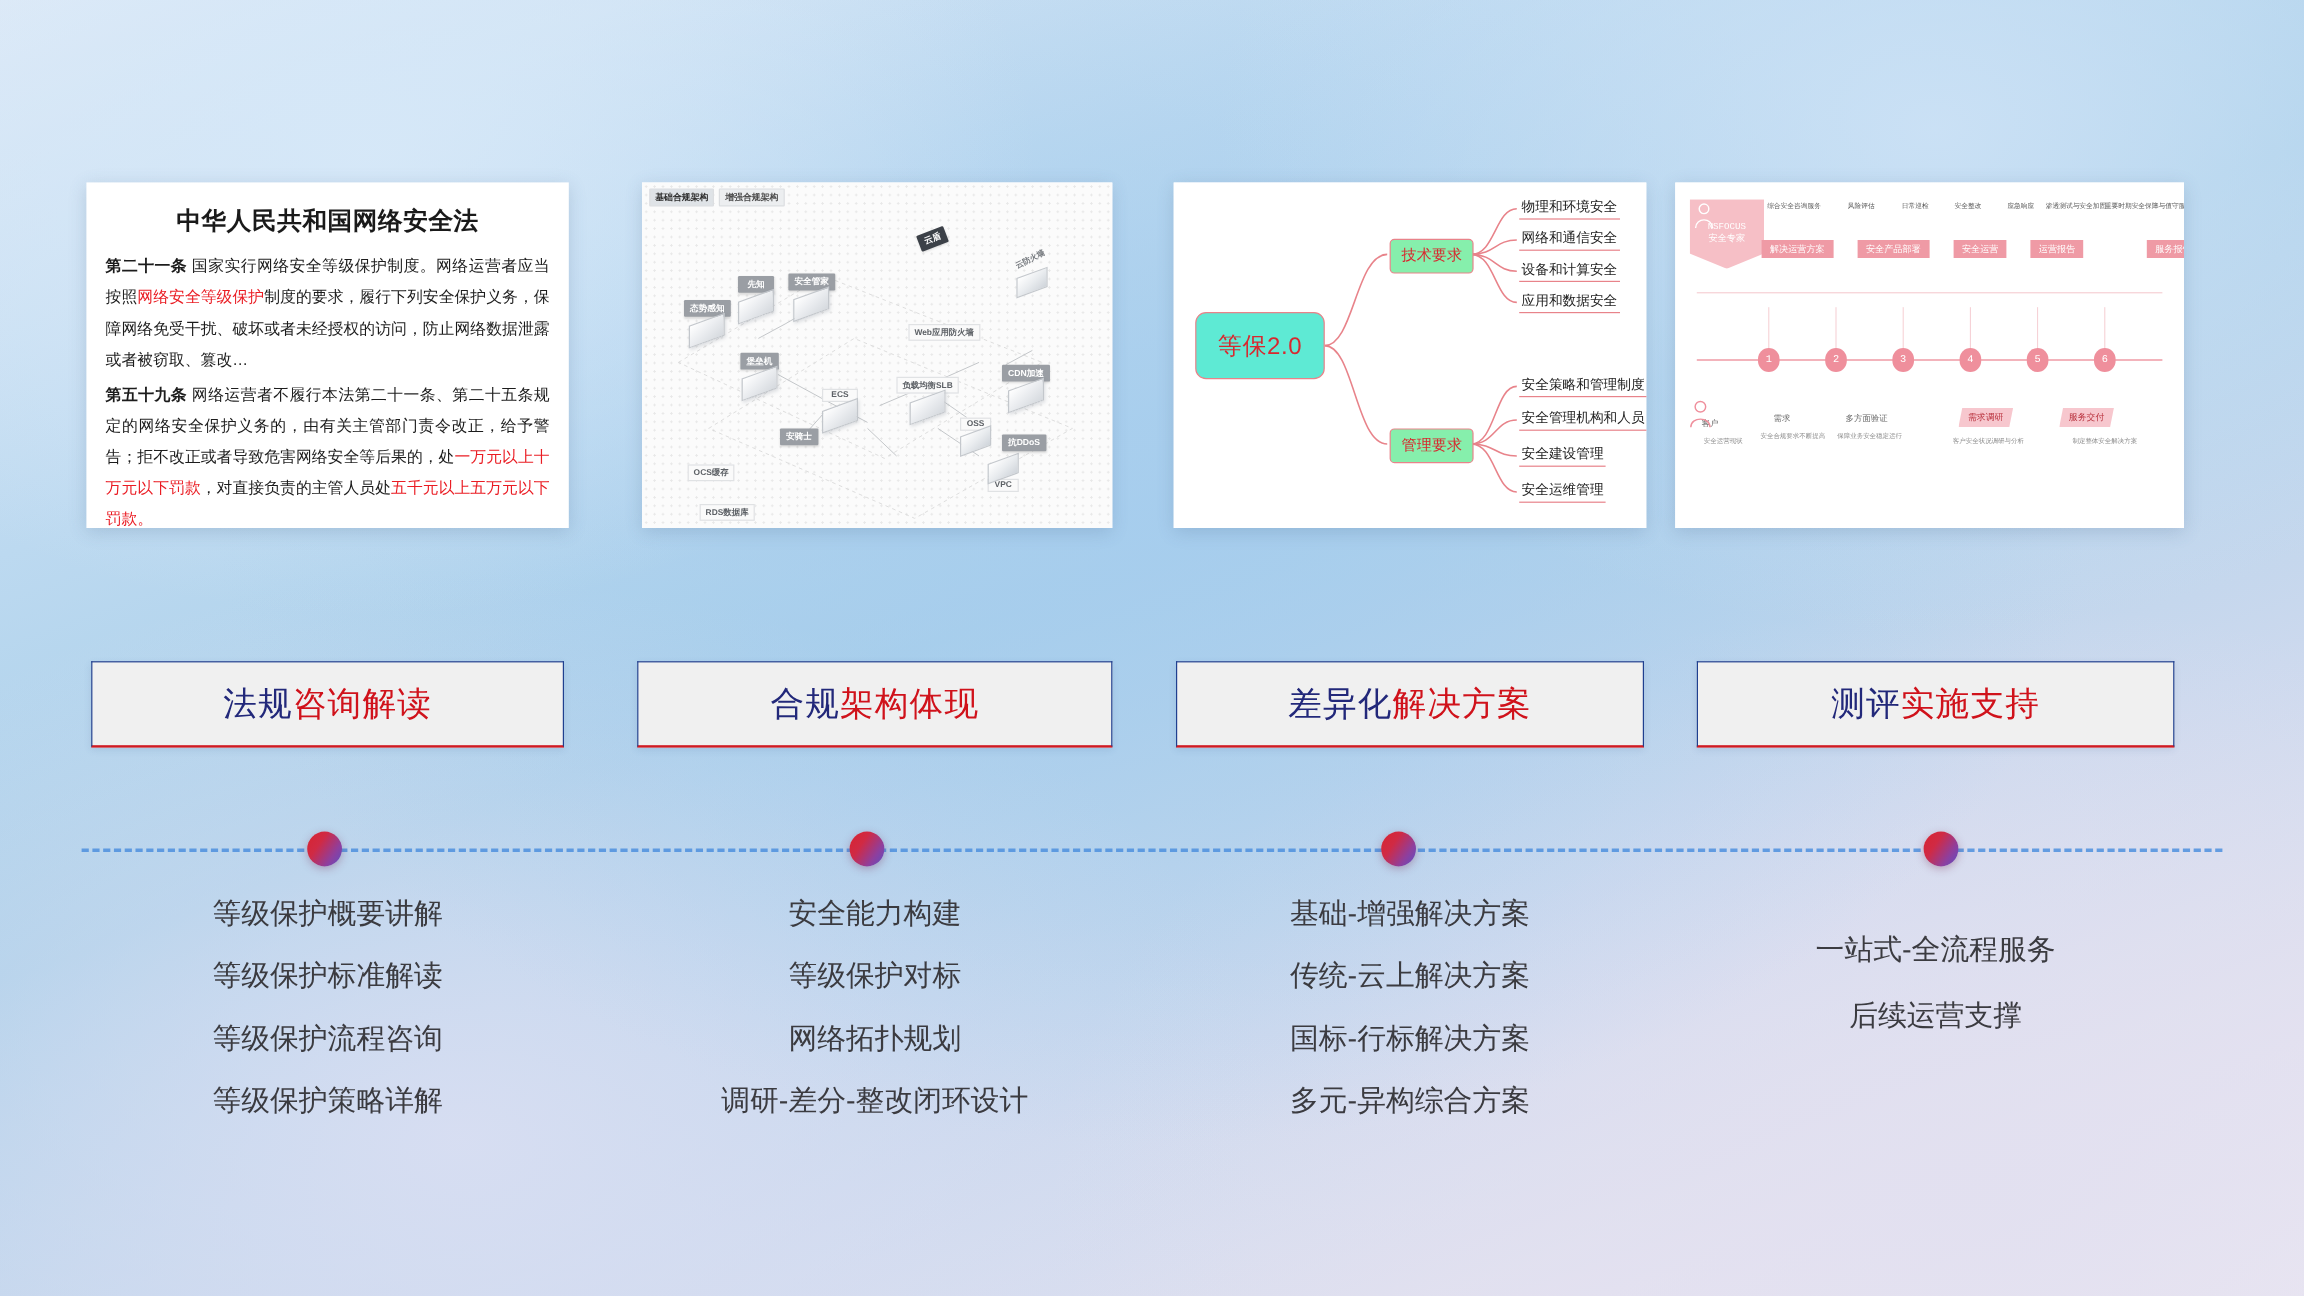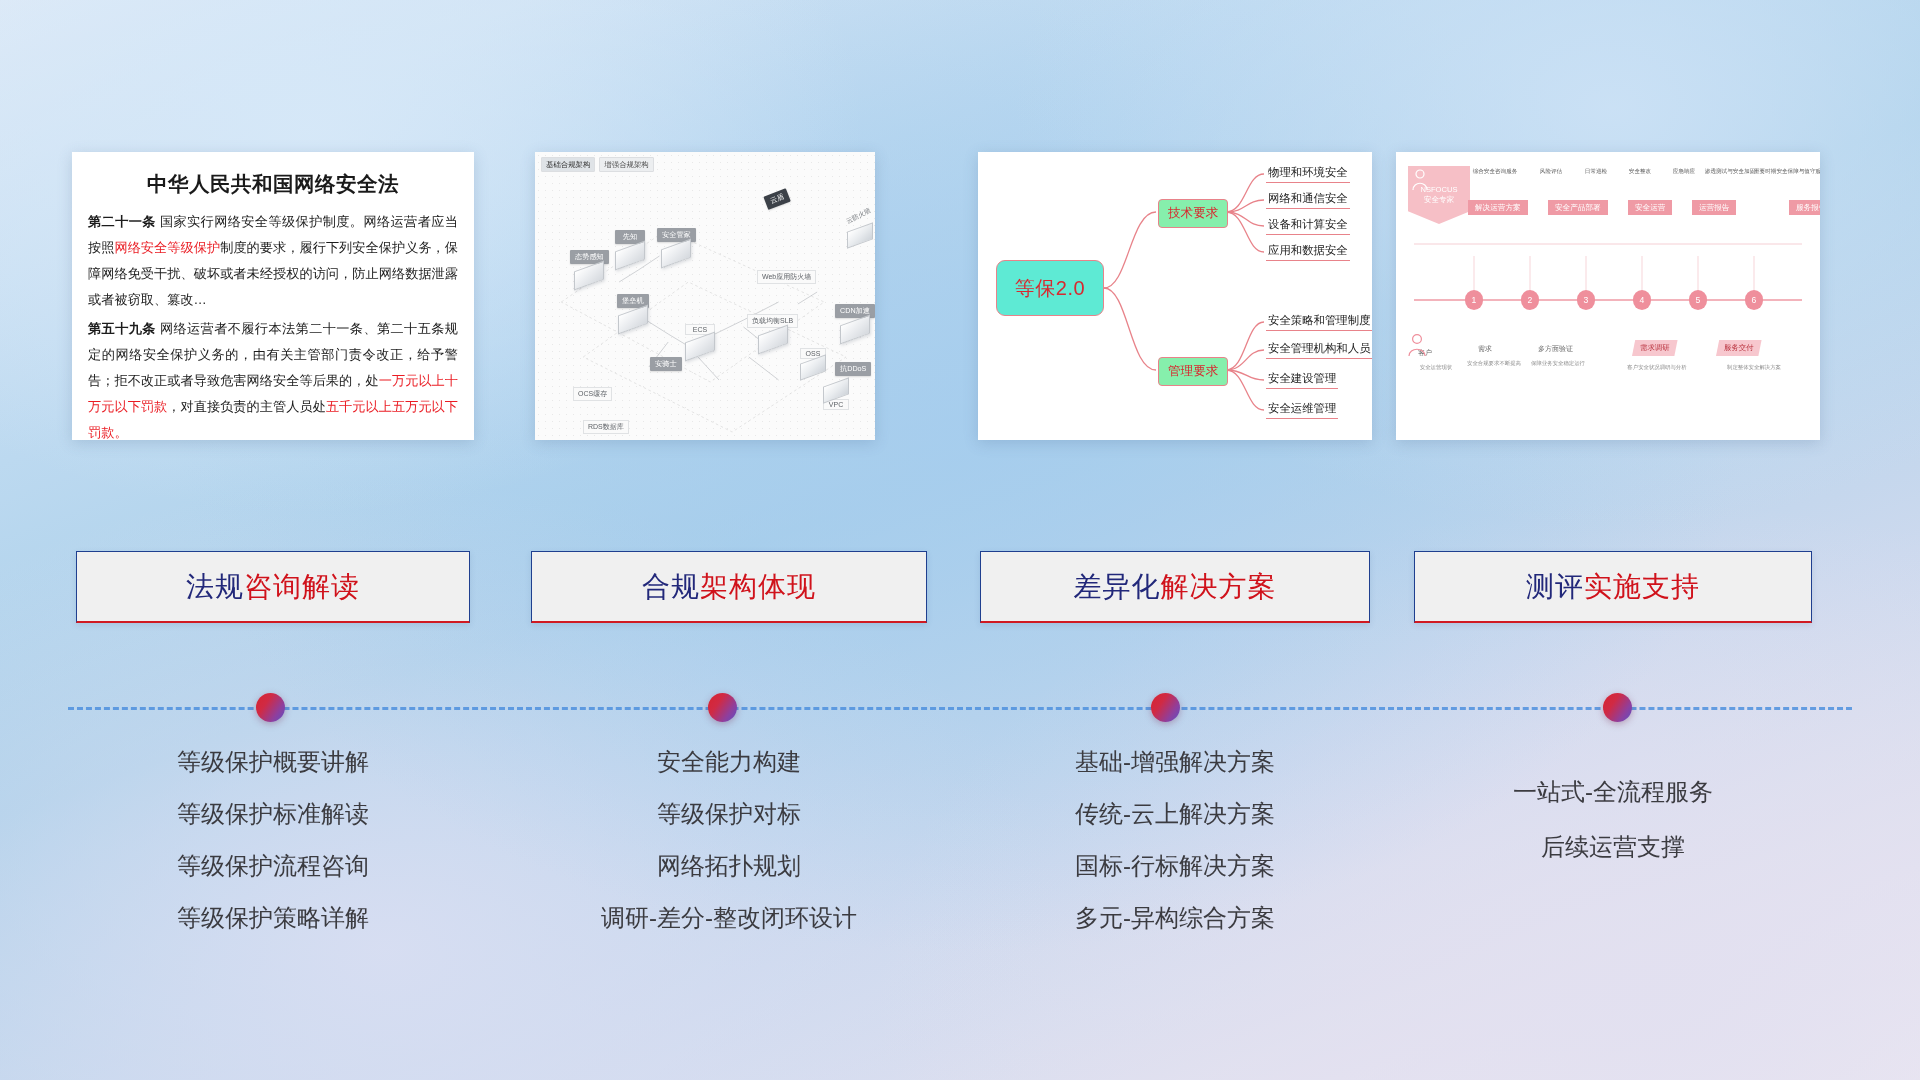--- a/index.html
+++ b/index.html
@@ -22,21 +22,21 @@
     position: absolute;
     left: 0; top: 0; width: 1920px; height: 440px;
   }
   .card {
     position: absolute;
     background: #ffffff;
     box-shadow: 0 3px 14px rgba(60,90,130,0.20);
     overflow: hidden;
   }
   .card-1 { left: 72px;   top: 152px; width: 402px; height: 288px; }
-  .card-2 { left: 535px;  top: 152px; width: 340px; height: 288px; }
+  .card-2 { left: 535px;  top: 152px; width: 392px; height: 288px; font-weight: bold; }
   .card-3 { left: 978px;  top: 152px; width: 394px; height: 288px; }
   .card-4 { left: 1396px; top: 152px; width: 424px; height: 288px; }
 
   
   .law-title {
     text-align: center;
     font-size: 20.5px;
     font-weight: bold;
     color: #1a1a1a;
     padding: 18px 2px 11px;
@@ -127,21 +127,21 @@
   }
   .mm-leaf {
     position: absolute;
     font-size: 11.4px; color: #222;
     white-space: nowrap;
     border-bottom: 1.4px solid #e8838a;
     padding: 1px 2px 2px;
   }
 
   
-  .rm { position: relative; width: 100%; height: 100%; background: #fff; padding: 10px 0 0; }
+  .rm { position: relative; width: 100%; height: 100%; background: #fff; padding: 10px 0 0; font-family: Liberation Mono, monospace; }
   .rm-svg { position: absolute; inset: 0; width: 100%; height: 100%; }
   .rm-brandbox {
     position: absolute; left: 12px; top: 14px;
     width: 62px; height: 58px;
     background: #f6bfc6;
     display: flex; flex-direction: column; align-items: center; justify-content: center;
     color: #fff; font-size: 7.6px; line-height: 1.35; text-align: center;
     clip-path: polygon(0 0,100% 0,100% 78%,50% 100%,0 78%);
   }
   .rm-head {

